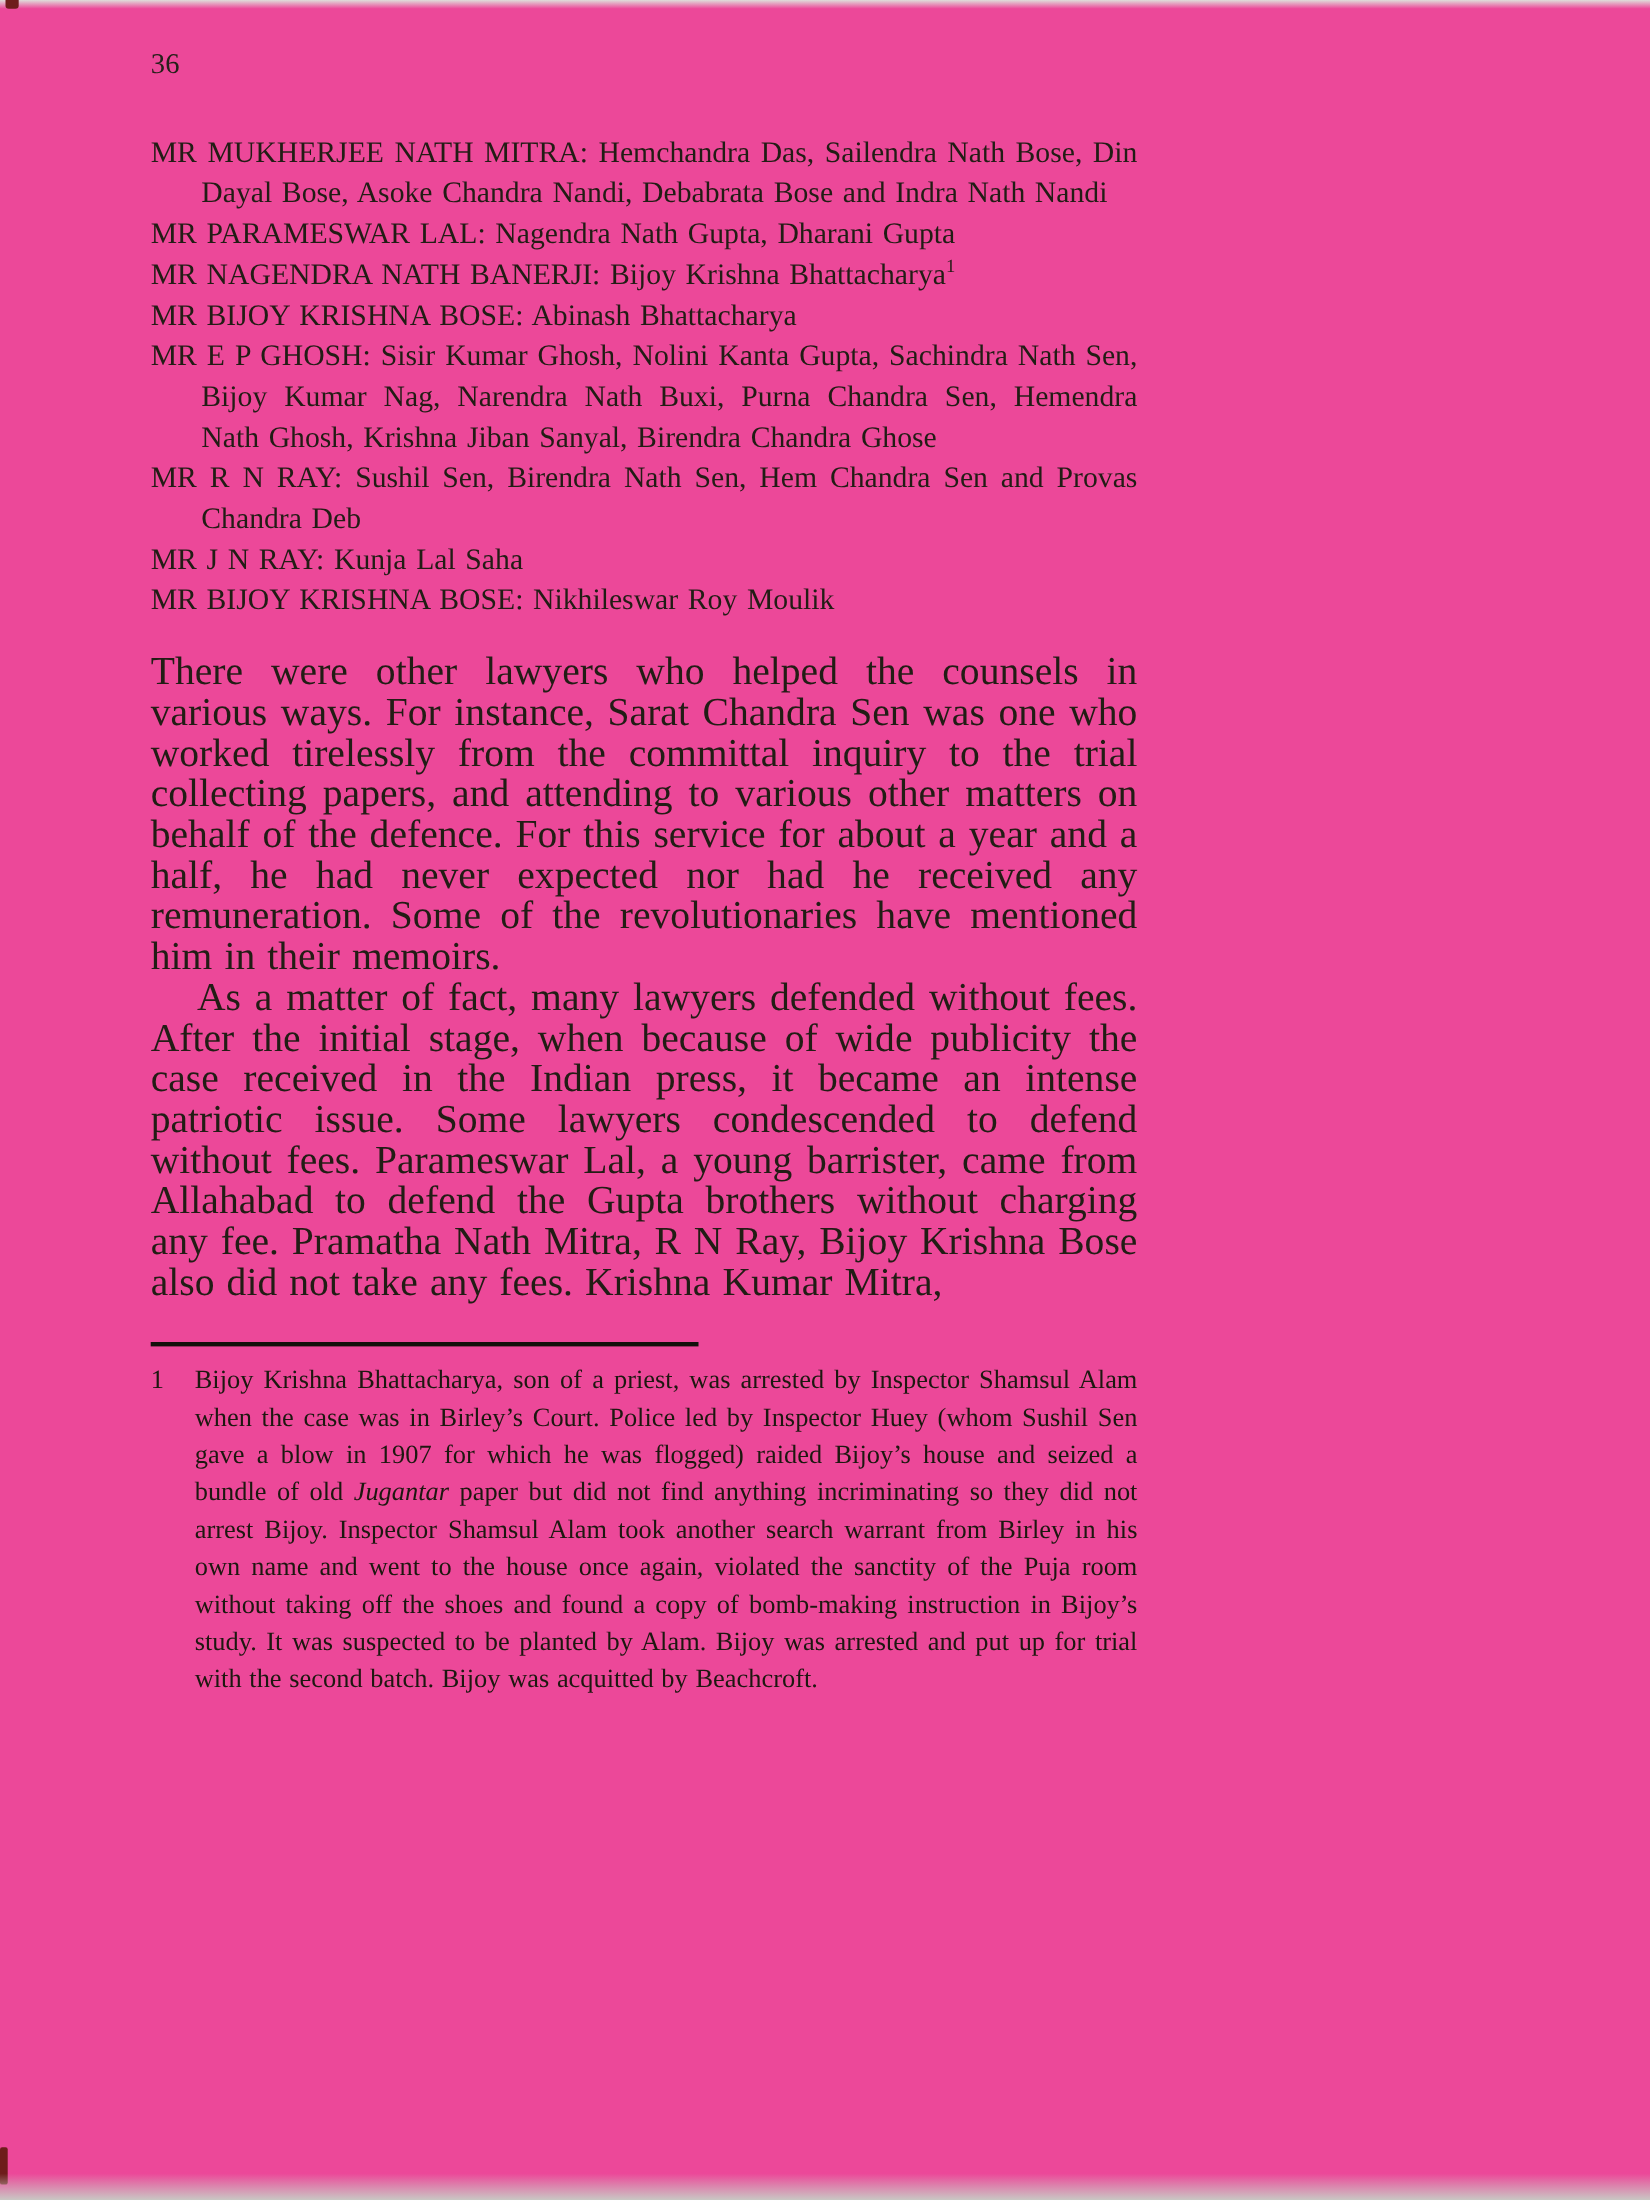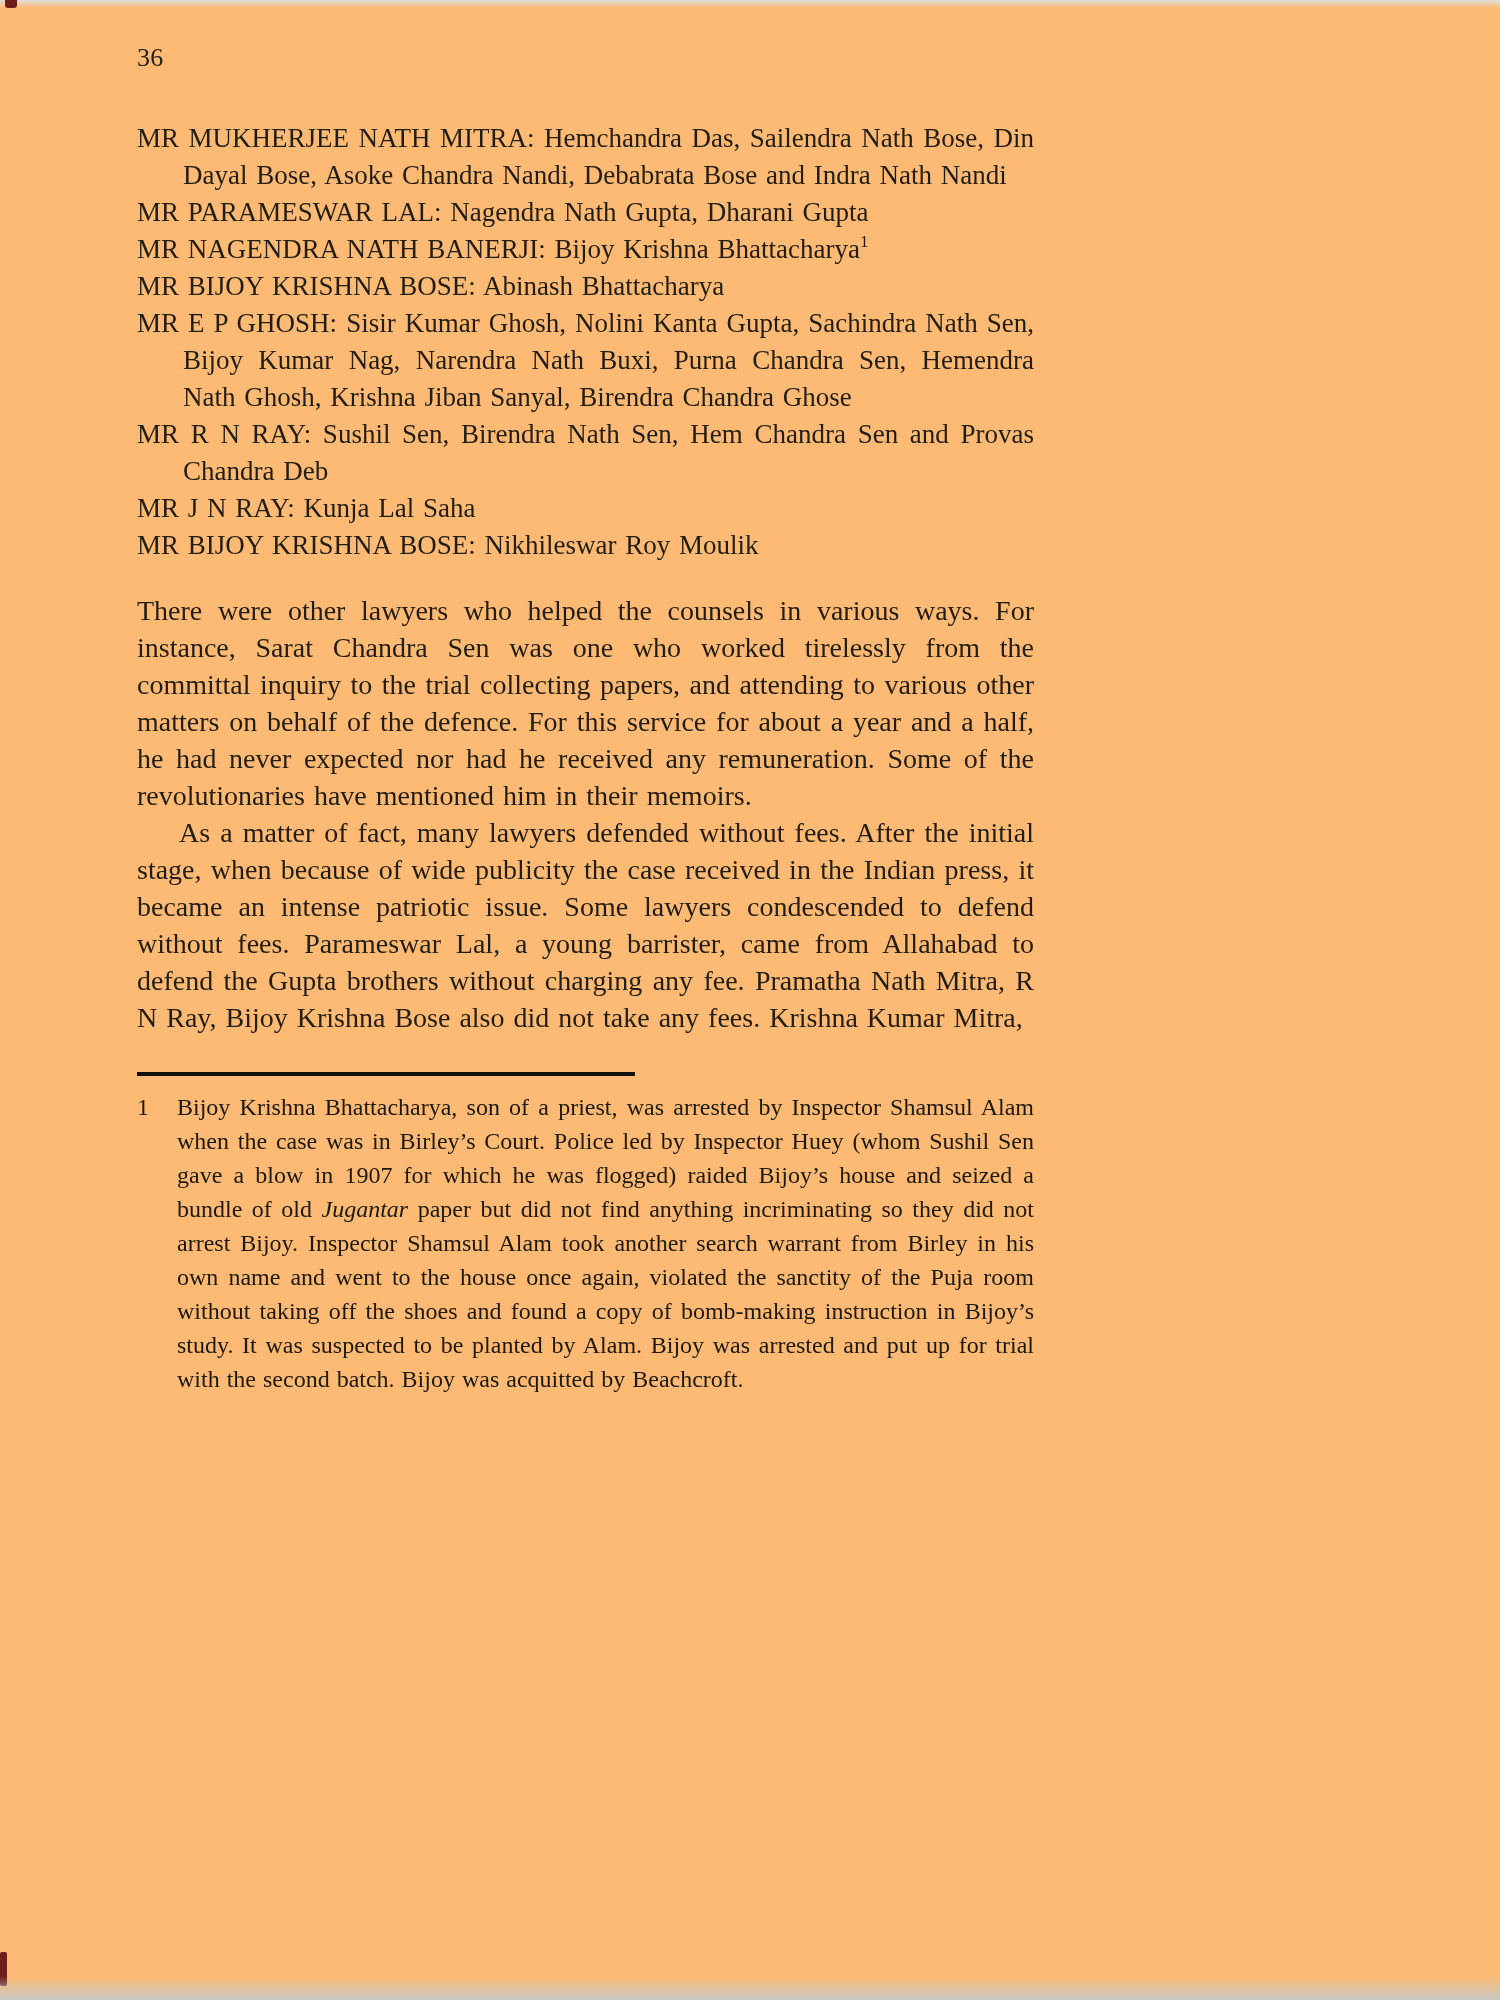--- a/index.html
+++ b/index.html
@@ -1,21 +1,21 @@
 <!DOCTYPE html>
 <html><head>
 <meta charset="utf-8">
 <style>
   * { box-sizing: border-box; }
   html, body { margin: 0; padding: 0; background: #ffffff; }
   .page {
     position: relative;
     width: 1500px;
     height: 2000px;
-    background: #fdba74;
+    background: #ec4899;
     color: #221d15;
     font-family: "Liberation Serif", serif;
     overflow: hidden;
   }
   .content {
     position: absolute;
     left: 137px;
     top: 42px;
     width: 897px;
   }
@@ -39,21 +39,21 @@
     text-align: justify;
     word-spacing: 2px;
   }
   .fnref {
     font-size: 17px;
     line-height: 0;
     vertical-align: 11px;
   }
   .body-para {
     margin: 0;
-    font-size: 28px;
+    font-size: 36px;
     line-height: 37px;
     text-align: justify;
     word-spacing: 2px;
   }
   .body-para.first { margin-top: 28px; }
   .body-para.indented { text-indent: 42px; }
   .fn-rule {
     margin-top: 36px;
     width: 498px;
     height: 4px;

